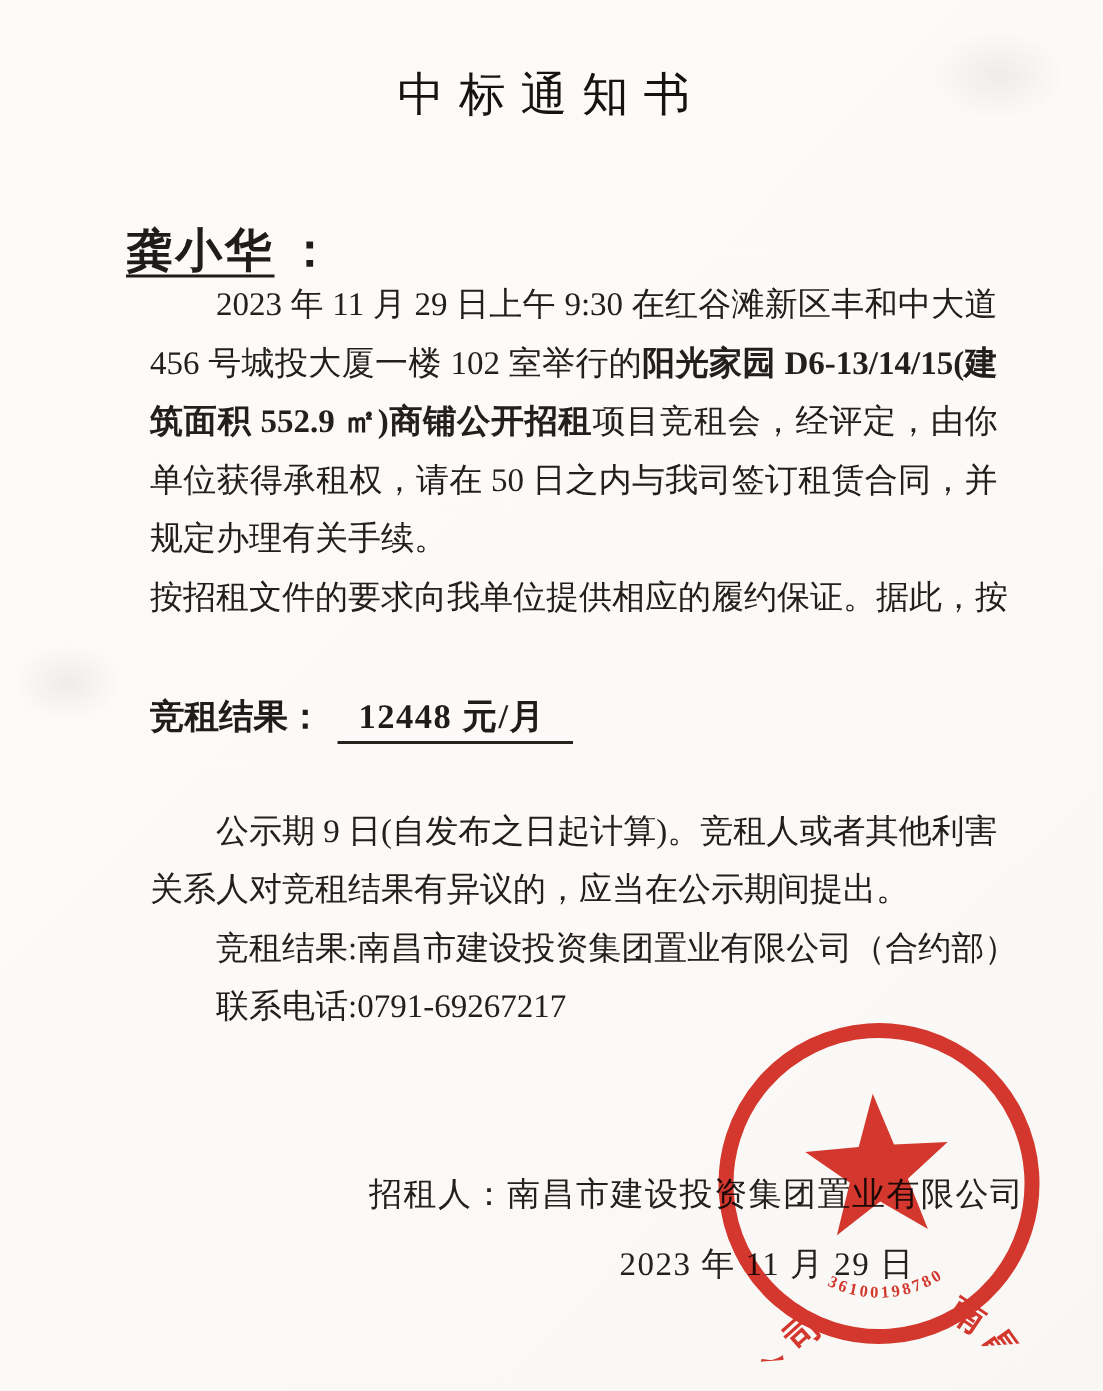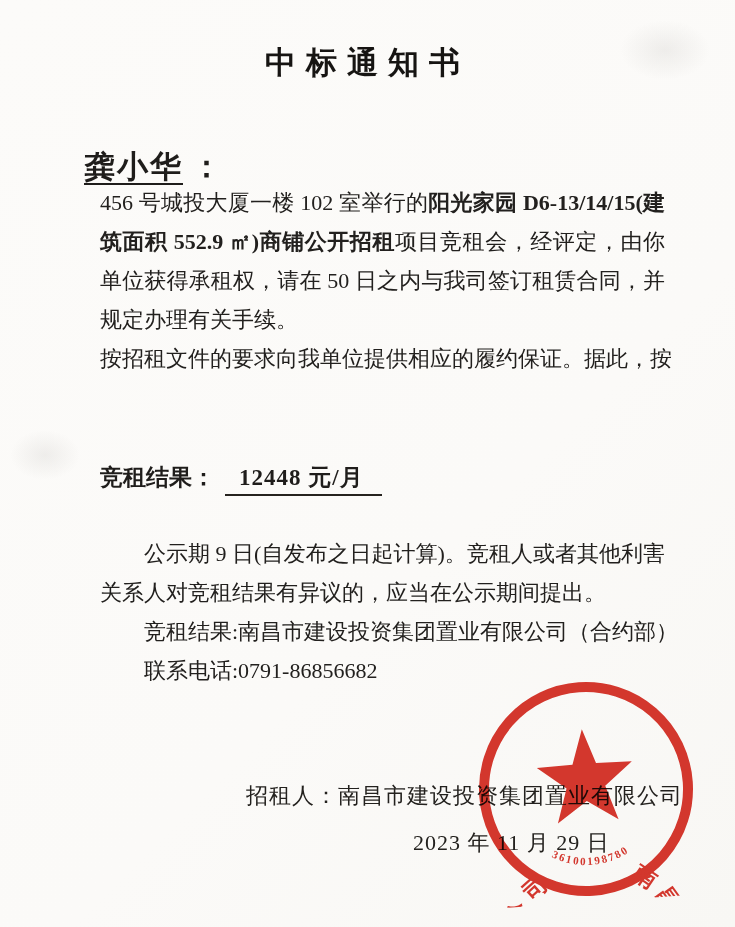--- a/index.html
+++ b/index.html
@@ -15,21 +15,21 @@
   }
   .page{
     position:relative;
     width:735px;height:927px;
     background:linear-gradient(135deg,#fcfbf9 0%,#fbfaf8 60%,#f8f7f4 100%);
     overflow:hidden;
   }
   .doc-title{
     position:absolute;top:42px;left:0;width:735px;
     text-align:center;
-    font-size:31px;font-weight:bold;
+    font-size:31px;font-weight:normal;
     letter-spacing:10px;
     color:#161412;
   }
   .salutation{
     position:absolute;top:146px;left:84px;
     font-size:31px;font-weight:bold;
   }
   .salutation .name{
     text-decoration:underline;
     text-underline-offset:6px;
@@ -100,36 +100,37 @@
 
 <div class="page">
 
   <div class="doc-title">中标通知书</div>
 
   <div class="salutation">
     <span class="name">龚小华</span><span class="colon">：</span>
   </div>
 
   <div class="para" style="top:183px;">
+    <div class="bline fill indent2">2023 年 11 月 29 日上午 9:30 在红谷滩新区丰和中大道</div>
     <div class="bline fill"><span>456 号城投大厦一楼 102 室举行的</span><span class="em">阳光家园 D6-13/14/15(建</span></div>
     <div class="bline fill"><span class="em">筑面积 552.9 ㎡)商铺公开招租</span><span>项目竞租会，经评定，由你</span></div>
     <div class="bline fill">单位获得承租权，请在 50 日之内与我司签订租赁合同，并</div>
     <div class="bline">规定办理有关手续。</div>
     <div class="bline fill">按招租文件的要求向我单位提供相应的履约保证。据此，按</div>
   </div>
 
   <div class="result-line">
     <span>竞租结果：</span><span class="value">12448 元/月</span>
   </div>
 
   <div class="para" style="top:534px;">
     <div class="bline fill indent2">公示期 9 日(自发布之日起计算)。竞租人或者其他利害</div>
     <div class="bline">关系人对竞租结果有异议的，应当在公示期间提出。</div>
     <div class="bline indent2">竞租结果:南昌市建设投资集团置业有限公司（合约部）</div>
-    <div class="bline indent2">联系电话:0791-86856682</div>
+    <div class="bline indent2">联系电话:0791-69267217</div>
   </div>
 
   <div class="sig-line lessor">招租人：南昌市建设投资集团置业有限公司</div>
   <div class="sig-line sig-date">2023 年 11 月 29 日</div>
 
   <div class="stamp">
     <svg width="226" height="226" viewBox="0 0 226 226">
       <circle cx="113" cy="113" r="102" fill="none" stroke="var(--seal-color)" stroke-width="10"></circle>
       <polygon fill="var(--seal-color)" points="113,53 124.8,87.8 160.6,88.6 132.4,111.2 143.4,145.5 113,125 82.6,145.5 93.6,111.2 65.4,88.6 101.2,87.8"></polygon>
       <defs>

